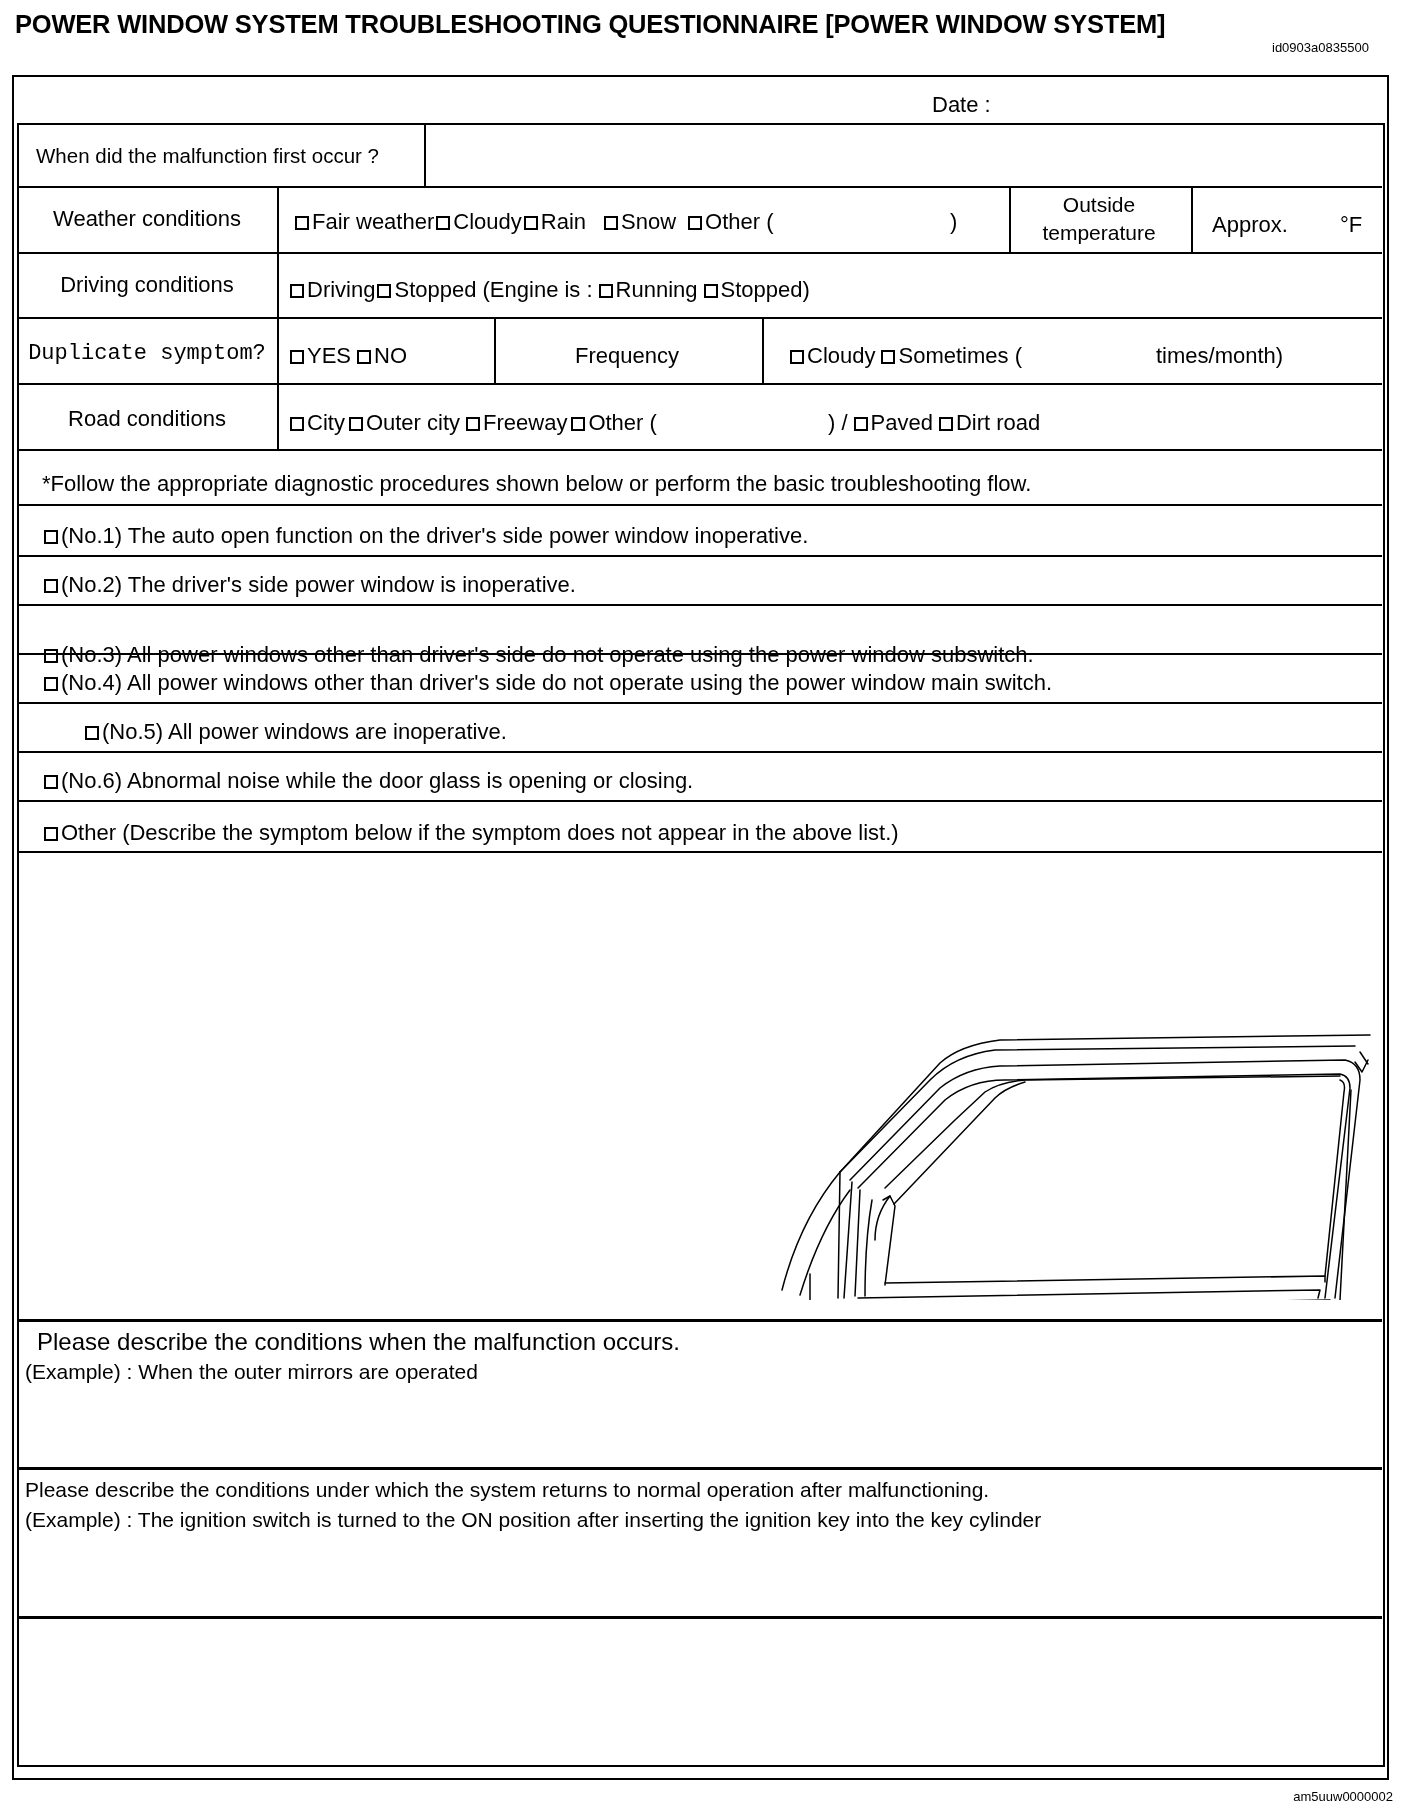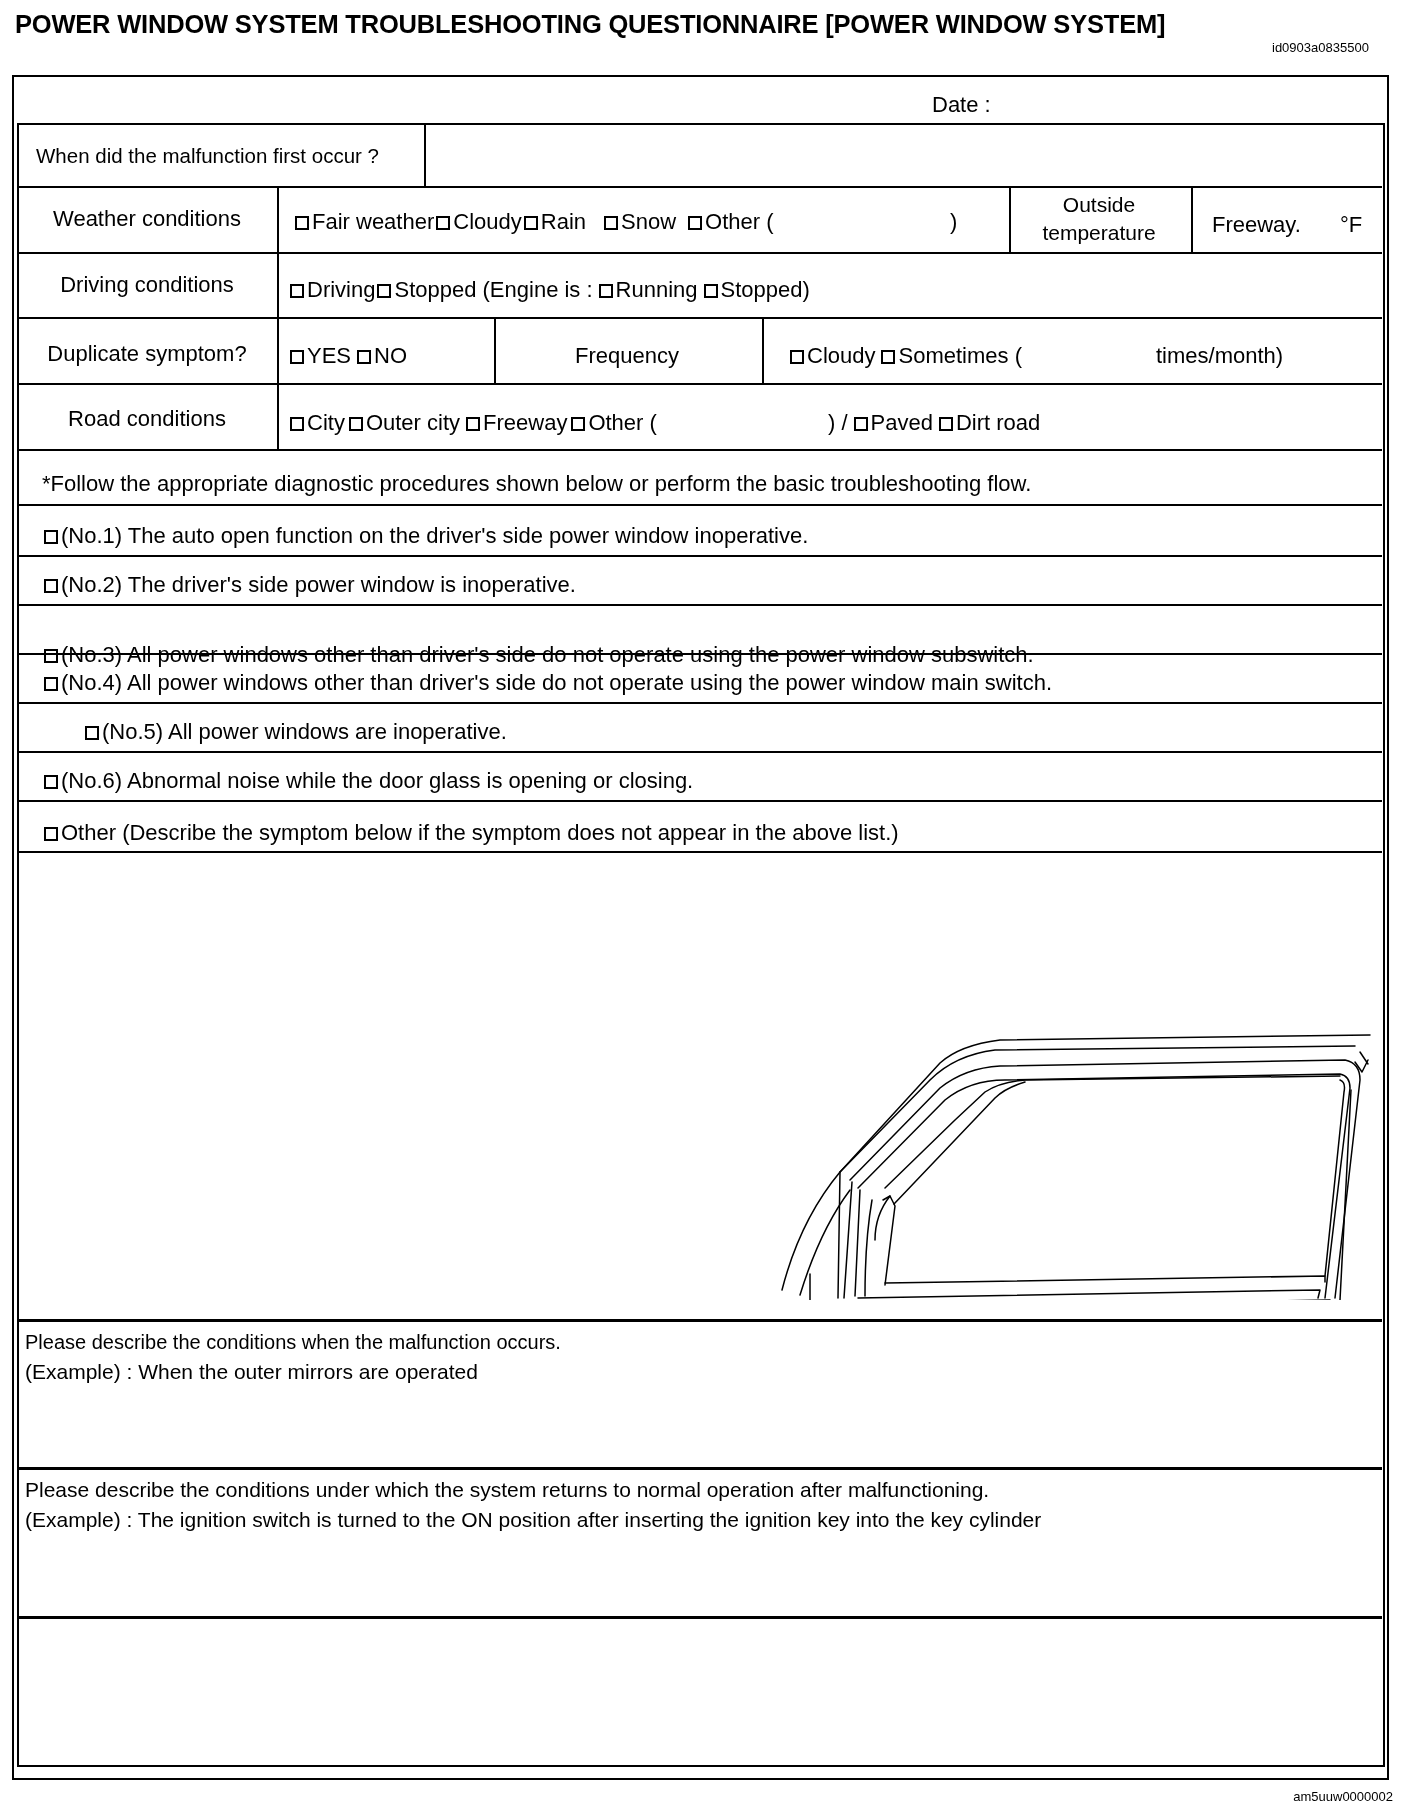--- a/index.html
+++ b/index.html
@@ -62,30 +62,30 @@
 
 <div class="txt ctr" style="left:19px;width:256px;top:206px;">Weather conditions</div>
 <div class="txt" style="left:295px;top:209px;">
   <span class="item"><span class="cb"></span><span>Fair weather</span></span><span class="item" style="margin-left:-4px;"><span class="cb"></span><span>Cloudy</span></span><span class="item" style="margin-left:-4px;"><span class="cb"></span><span>Rain</span></span><span class="item" style="margin-left:12px;"><span class="cb"></span><span>Snow</span></span><span class="item" style="margin-left:6px;"><span class="cb"></span><span>Other (</span></span>
 </div>
 <div class="txt" style="left:950px;top:209px;">)</div>
 <div class="txt ctr" style="left:1009px;width:180px;top:191px;font-size:21px;line-height:28px;">
   <div>Outside</div>
   <div>temperature</div>
 </div>
-<div class="txt" style="left:1212px;top:212px;">Freeway.</div>
+<div class="txt" style="left:1212px;top:212px;">Approx.</div>
 <div class="txt" style="left:1340px;top:212px;">°F</div>
 <div class="abs" style="left:1295px;top:192px;width:42px;height:56px;"></div>
 
 <div class="txt ctr" style="left:19px;width:256px;top:272px;">Driving conditions</div>
 <div class="txt" style="left:290px;top:277px;">
   <span class="item"><span class="cb"></span><span>Driving</span></span><span class="item" style="margin-left:-4px;"><span class="cb"></span><span>Stopped (Engine is :</span></span><span class="item"><span class="cb"></span><span>Running</span></span><span class="item"><span class="cb"></span><span>Stopped)</span></span>
 </div>
 
-<div class="txt ctr" style="left:19px;width:256px;top:341px;">Duplicate symptom?</div>
+<div class="txt ctr" style="left:19px;width:256px;top:341px;font-family:Liberation Mono, monospace;">Duplicate symptom?</div>
 <div class="txt" style="left:290px;top:343px;">
   <span class="item"><span class="cb"></span><span>YES</span></span><span class="item"><span class="cb"></span><span>NO</span></span>
 </div>
 <div class="txt ctr" style="left:494px;width:266px;top:343px;">Frequency</div>
 <div class="txt" style="left:790px;top:343px;">
   <span class="item"><span class="cb"></span><span>Cloudy</span></span><span class="item"><span class="cb"></span><span>Sometimes (</span></span>
 </div>
 <div class="txt" style="left:1156px;top:343px;">times/month)</div>
 
 <div class="txt ctr" style="left:19px;width:256px;top:406px;">Road conditions</div>
@@ -132,21 +132,21 @@
     <path d="M 78 298 L 540 290 L 538 298"></path>
     <path d="M 86 308 L 550 300"></path>
     <path d="M 90 318 L 100 330"></path>
 
     <path d="M 580 52 L 588 64 M 575 62 L 582 72 L 588 60"></path>
     <path d="M 571 90 L 560 300"></path>
     <path d="M 30 274 L 30 300"></path>
   </g>
 </svg>
 
-<div class="txt" style="left:25px;top:1329px;font-size:20px;">Please describe the conditions when the malfunction occurs.</div>
+<div class="txt" style="left:37px;top:1329px;font-size:24px;">Please describe the conditions when the malfunction occurs.</div>
 <div class="txt" style="left:25px;top:1359px;font-size:21px;">(Example) : When the outer mirrors are operated</div>
 <div class="abs" style="left:20px;top:1390px;width:1362px;height:75px;"></div>
 
 <div class="txt" style="left:25px;top:1477px;font-size:21px;">Please describe the conditions under which the system returns to normal operation after malfunctioning.</div>
 <div class="txt" style="left:25px;top:1507px;font-size:21px;">(Example) : The ignition switch is turned to the ON position after inserting the ignition key into the key cylinder</div>
 <div class="abs" style="left:20px;top:1540px;width:1362px;height:74px;"></div>
 
 <div class="abs" style="left:20px;top:1619px;width:1362px;height:145px;"></div>
 
 <div class="abs footid">am5uuw0000002</div>

